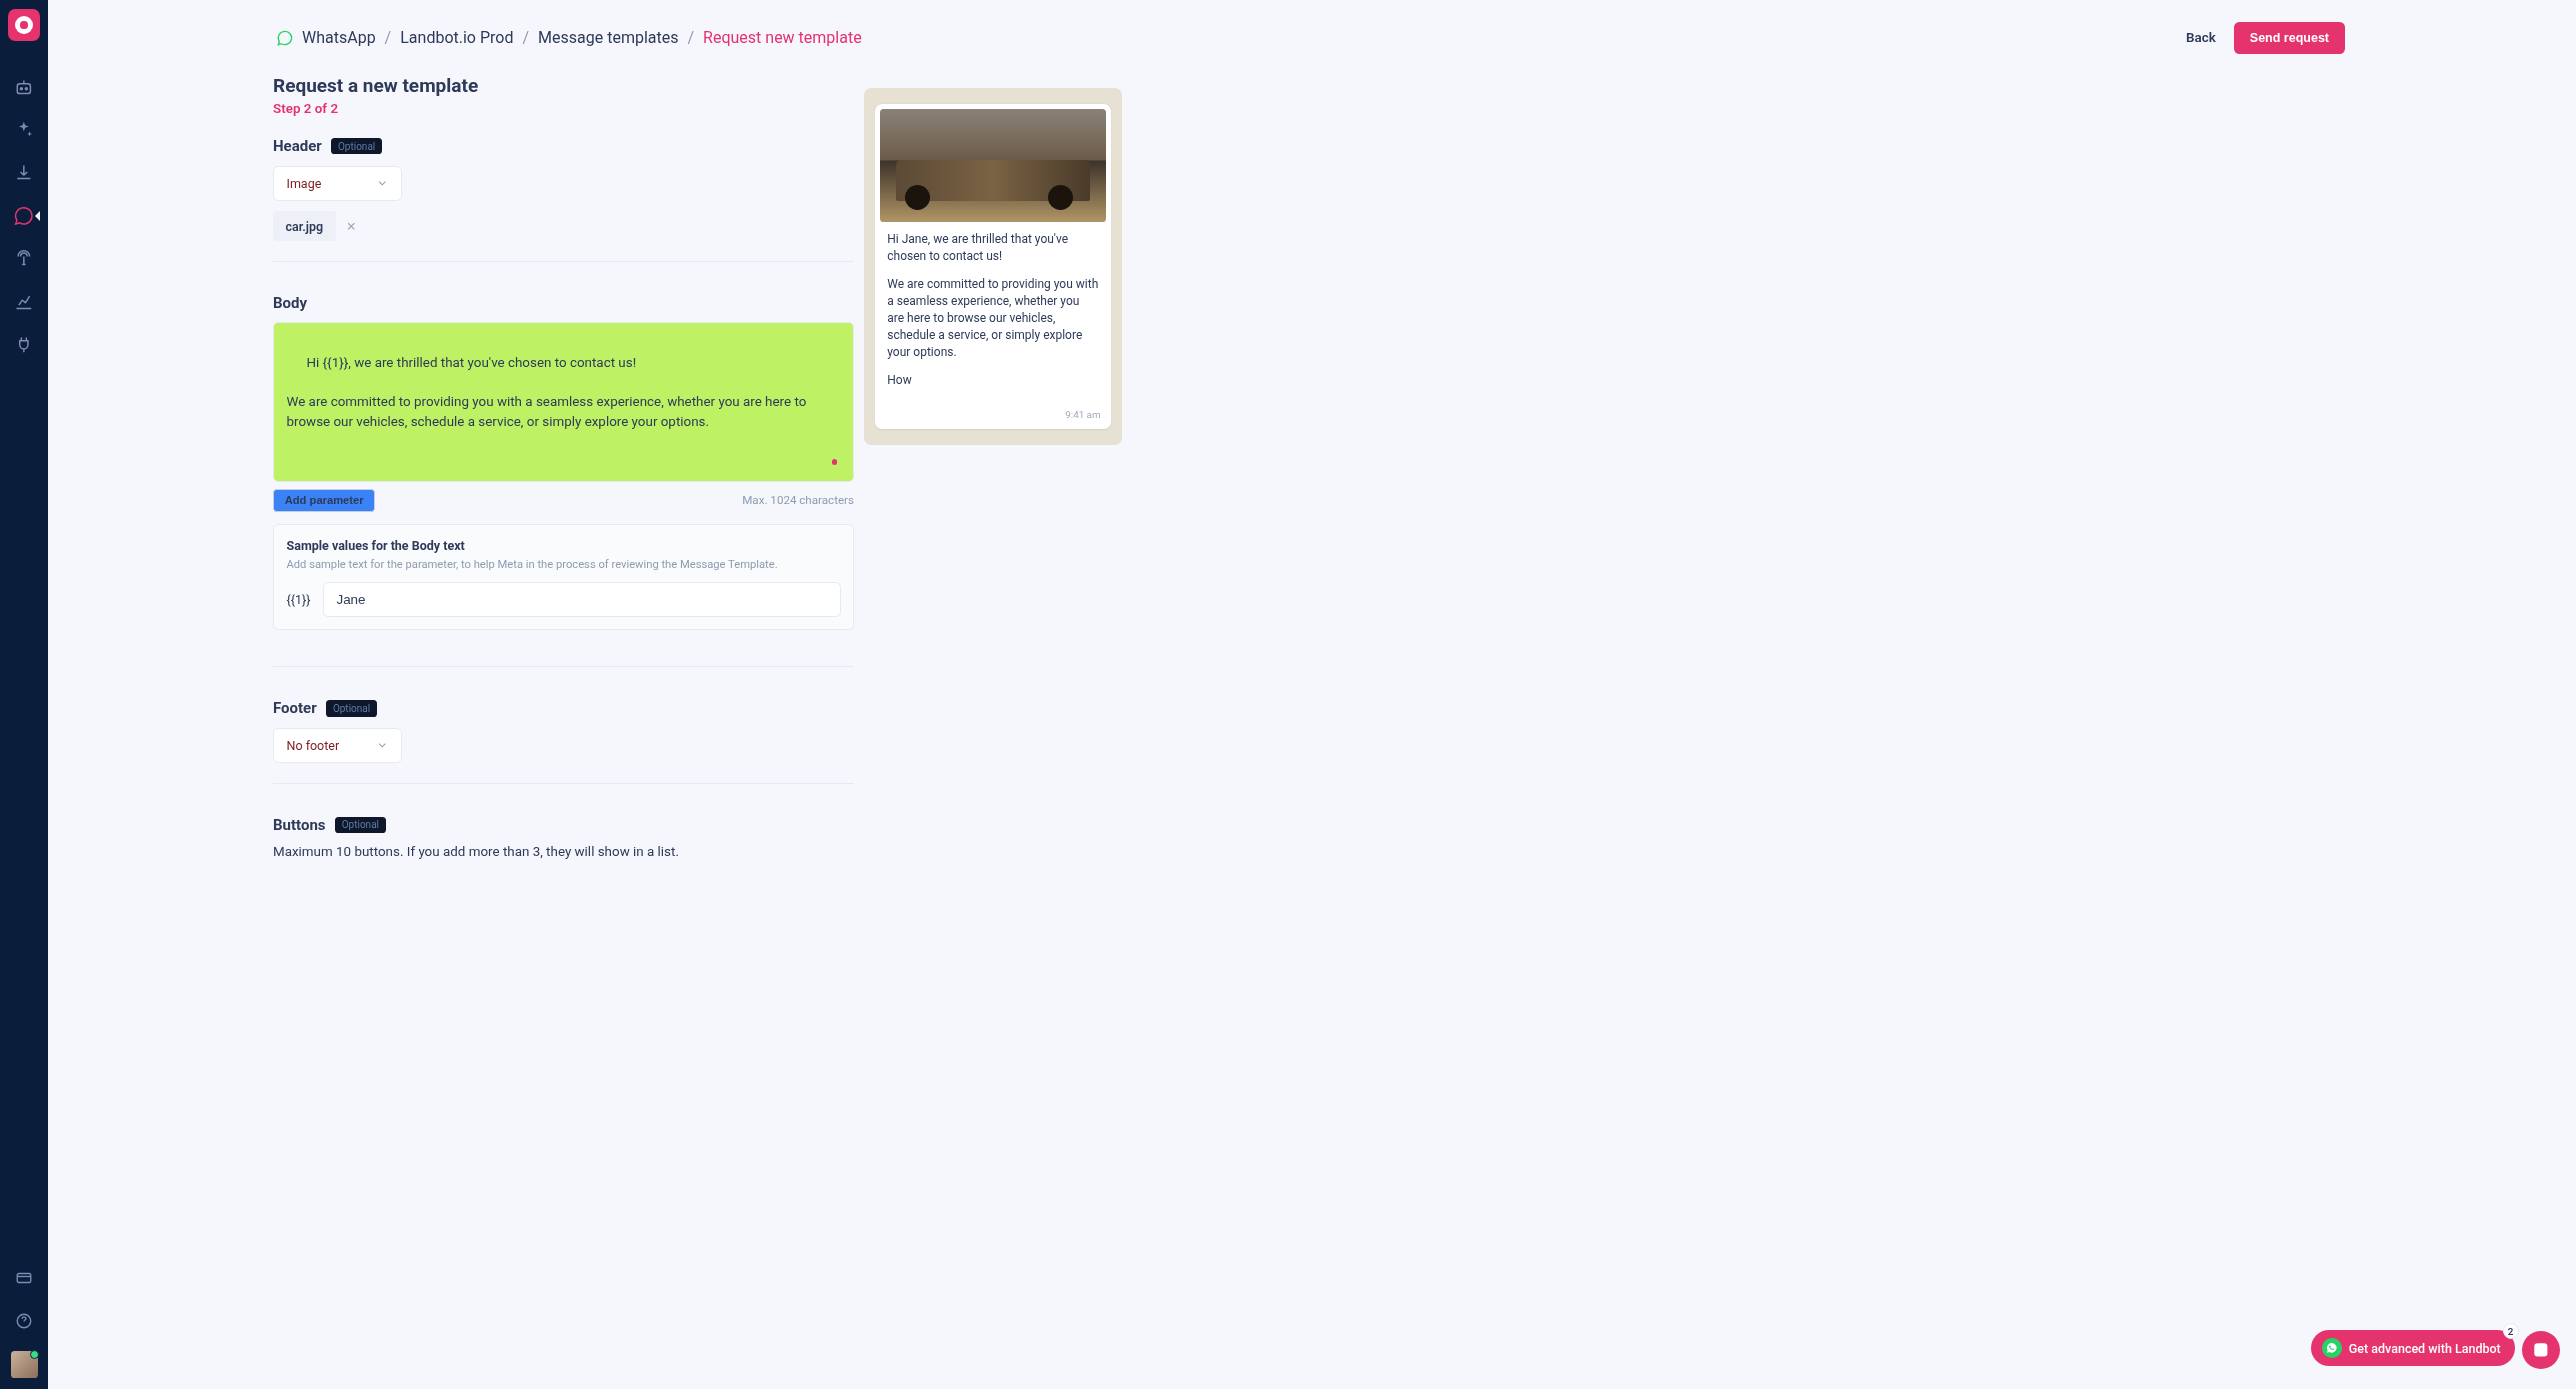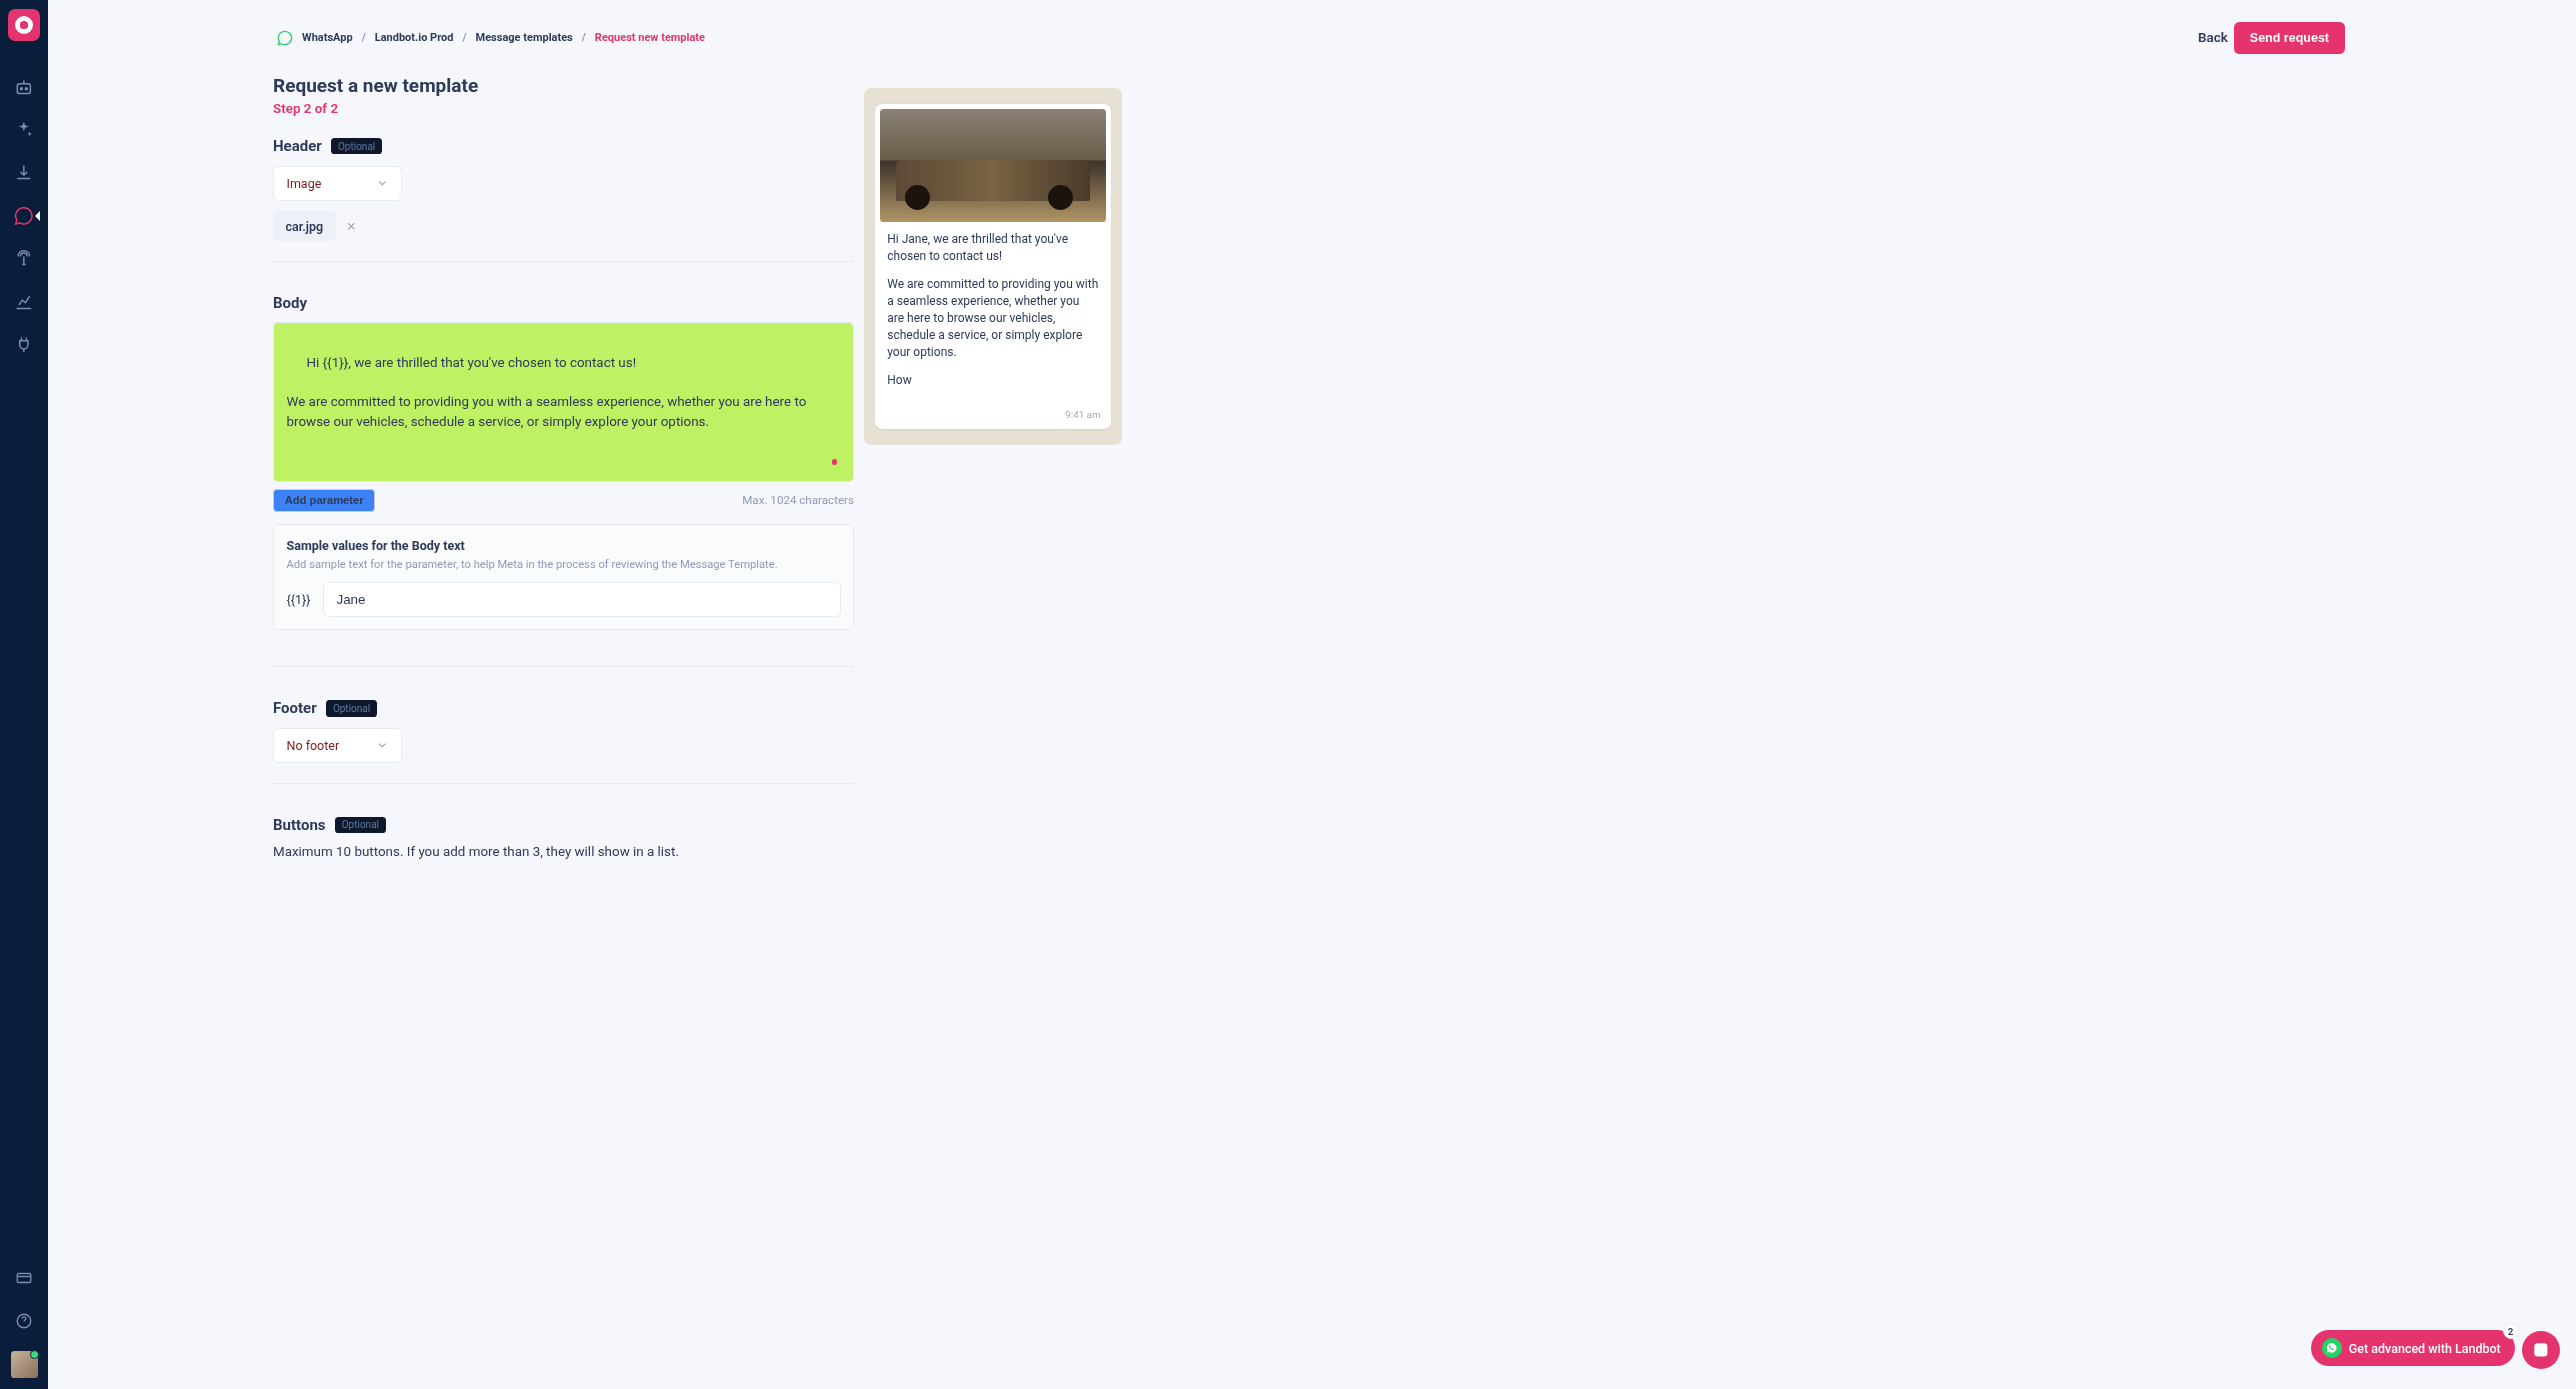--- a/index.html
+++ b/index.html
@@ -92,28 +92,27 @@
   left: 277px;
   right: 231px;
   display: flex;
   align-items: center;
   justify-content: space-between;
 }
 .breadcrumb {
   display: flex;
   align-items: center;
   gap: 9px;
-  font-size: 11px;
+  font-size: 16px;
   color: #2E3A59;
-  font-weight: bold;
 }
 .breadcrumb .wa-icon { color: #25D366; }
 .breadcrumb .sep { color: #8F9BB3; }
 .breadcrumb .current { color: #E5336D; }
-.header-actions { display:flex; align-items:center; gap:6px;}
+.header-actions { display:flex; align-items:center; gap:18px;}
 .back-link { font-weight: 600; color:#2E3A59; cursor:pointer; font-size:13.4px;}
 .send-btn {
   background:#E5336D;
   color:#fff;
   border:none;
   border-radius:5.4px;
   padding:9px 16px;
   font-weight:600;
   font-size:12.5px;
   cursor:pointer;

